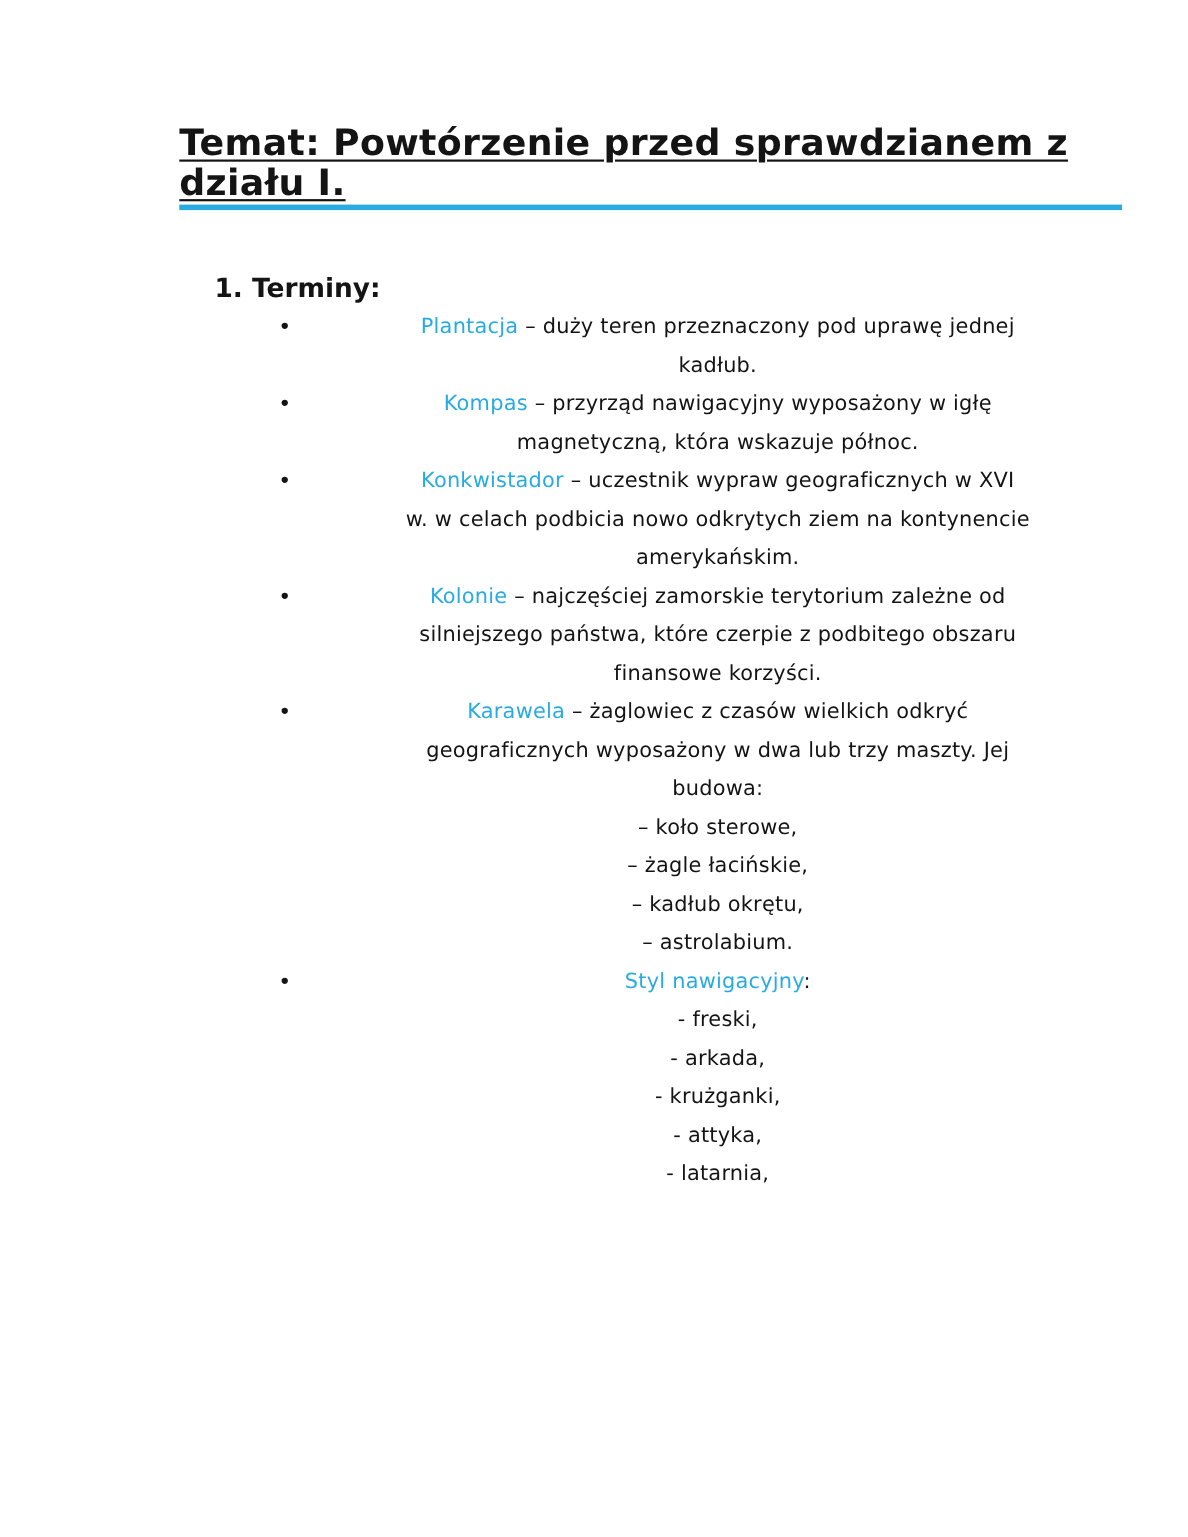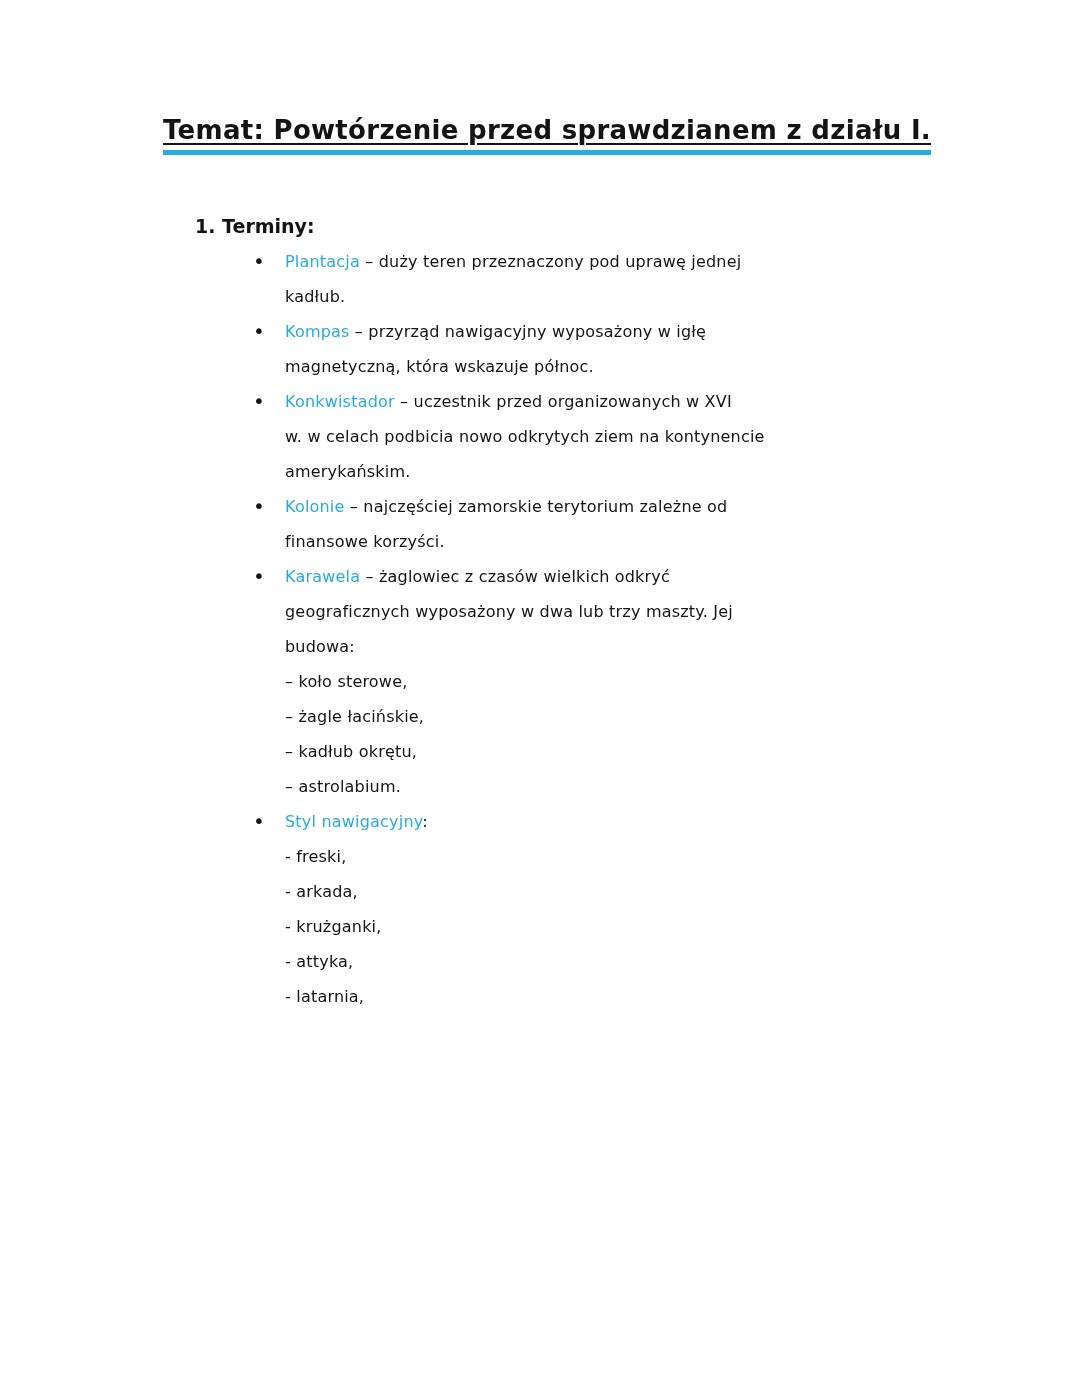--- a/index.html
+++ b/index.html
@@ -9,56 +9,57 @@
     height: 1397px;
     background: #ffffff;
     overflow: hidden;
     font-family: "DejaVu Sans", "Liberation Sans", sans-serif;
     color: #141414;
   }
   .doc { padding: 112px 60px 0 163px; }
 
   .doc-title {
     margin: 0 0 54px 0;
-    font-size: 26px;
+    font-size: 33px;
     font-weight: bold;
     line-height: 36px;
     letter-spacing: 0.3px;
   }
   .title-text {
     display: inline-block;
     text-decoration: underline;
     text-decoration-thickness: 2px;
     text-underline-offset: 4px;
     border-bottom: 5px solid var(--accent, #29ABE2);
     padding-bottom: 2px;
   }
 
   .section-heading {
     margin-left: 32px;
-    font-size: 19px;
+    font-size: 24px;
     font-weight: bold;
     line-height: 35px;
   }
 
   .terms-list { margin-left: 90px; }
   .term-item { display: flex; align-items: flex-start; }
   .bullet {
     flex: 0 0 32px;
     width: 32px;
     font-size: 20px;
     line-height: 35px;
     color: #141414;
   }
   .term-content { flex: 1 1 auto; min-width: 0; }
   .line, .sub-line {
-    font-size: 16px;
+    font-size: 19px;
     line-height: 35px;
     white-space: nowrap;
     letter-spacing: 0.2px;
+    text-align: center;
   }
   .term-label { color: var(--accent, #29ABE2); }
   .joiner { color: #141414; }
 </style>
 </head>
 <body>
 
 <div class="page">
   <div class="doc">
     <h1 class="doc-title"><span class="title-text">Temat: Powtórzenie przed sprawdzianem z działu I.</span></h1>
@@ -76,29 +77,30 @@
         <div class="term-item">
           <span class="bullet">•</span>
           <div class="term-content">
             <div class="line"><span class="term-label">Kompas</span><span class="joiner"> – </span><span>przyrząd nawigacyjny wyposażony w igłę</span></div>
             <div class="line">magnetyczną, która wskazuje północ.</div>
           </div>
         </div>
         <div class="term-item">
           <span class="bullet">•</span>
           <div class="term-content">
-            <div class="line"><span class="term-label">Konkwistador</span><span class="joiner"> – </span><span>uczestnik przed organizowanych w XVI</span></div>
+            <div class="line"><span class="term-label">Konkwistador</span><span class="joiner"> – </span><span>uczestnik wypraw geograficznych w XVI</span></div>
             <div class="line">w. w celach podbicia nowo odkrytych ziem na kontynencie</div>
             <div class="line">amerykańskim.</div>
           </div>
         </div>
         <div class="term-item">
           <span class="bullet">•</span>
           <div class="term-content">
             <div class="line"><span class="term-label">Kolonie</span><span class="joiner"> – </span><span>najczęściej zamorskie terytorium zależne od</span></div>
+            <div class="line">silniejszego państwa, które czerpie z podbitego obszaru</div>
             <div class="line">finansowe korzyści.</div>
           </div>
         </div>
         <div class="term-item">
           <span class="bullet">•</span>
           <div class="term-content">
             <div class="line"><span class="term-label">Karawela</span><span class="joiner"> – </span><span>żaglowiec z czasów wielkich odkryć</span></div>
             <div class="line">geograficznych wyposażony w dwa lub trzy maszty. Jej</div>
             <div class="line">budowa:</div>
             <div class="sub-line">– koło sterowe,</div>

